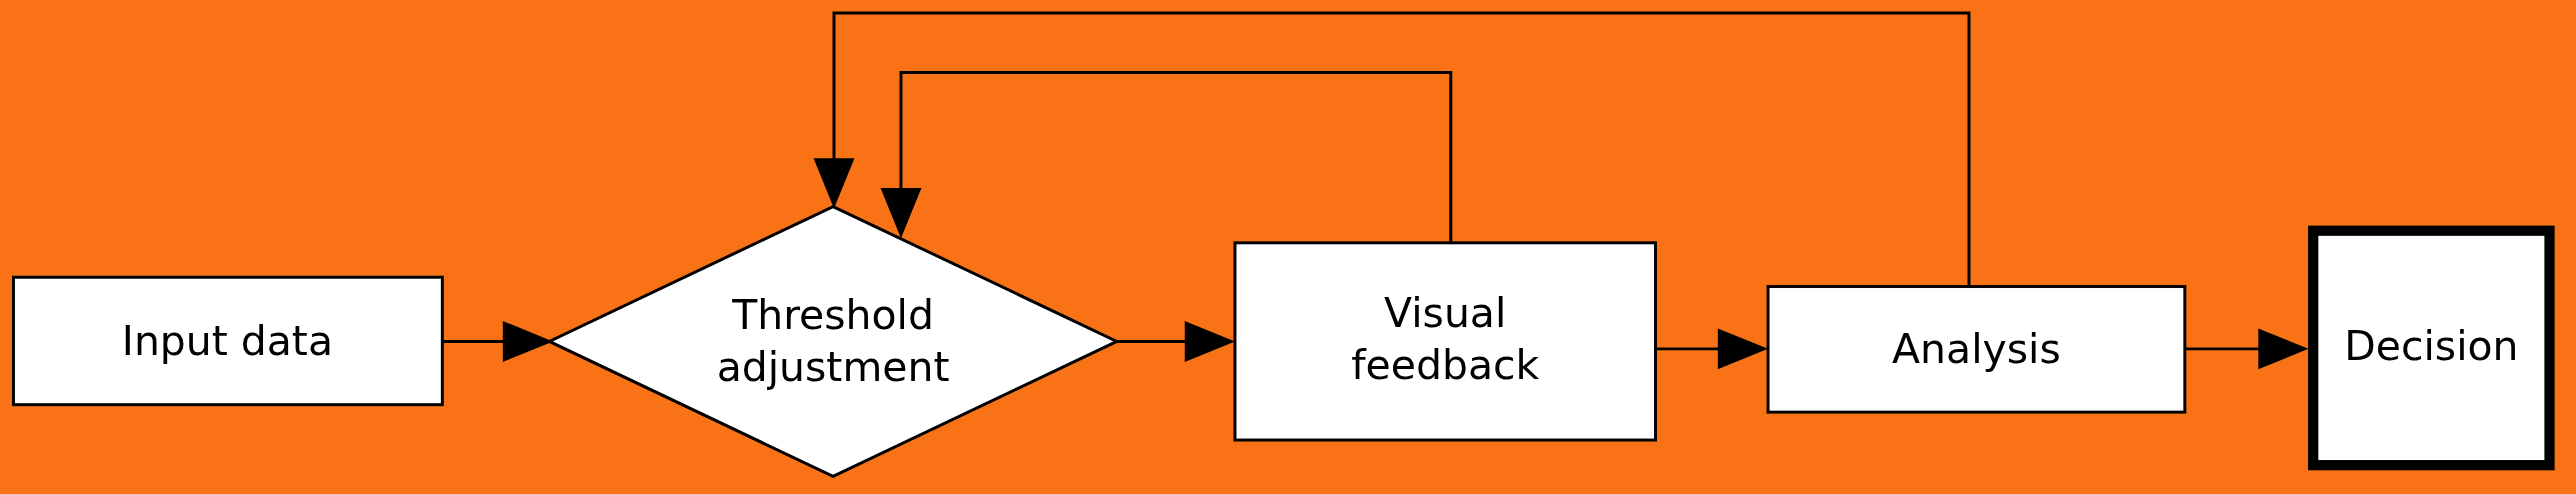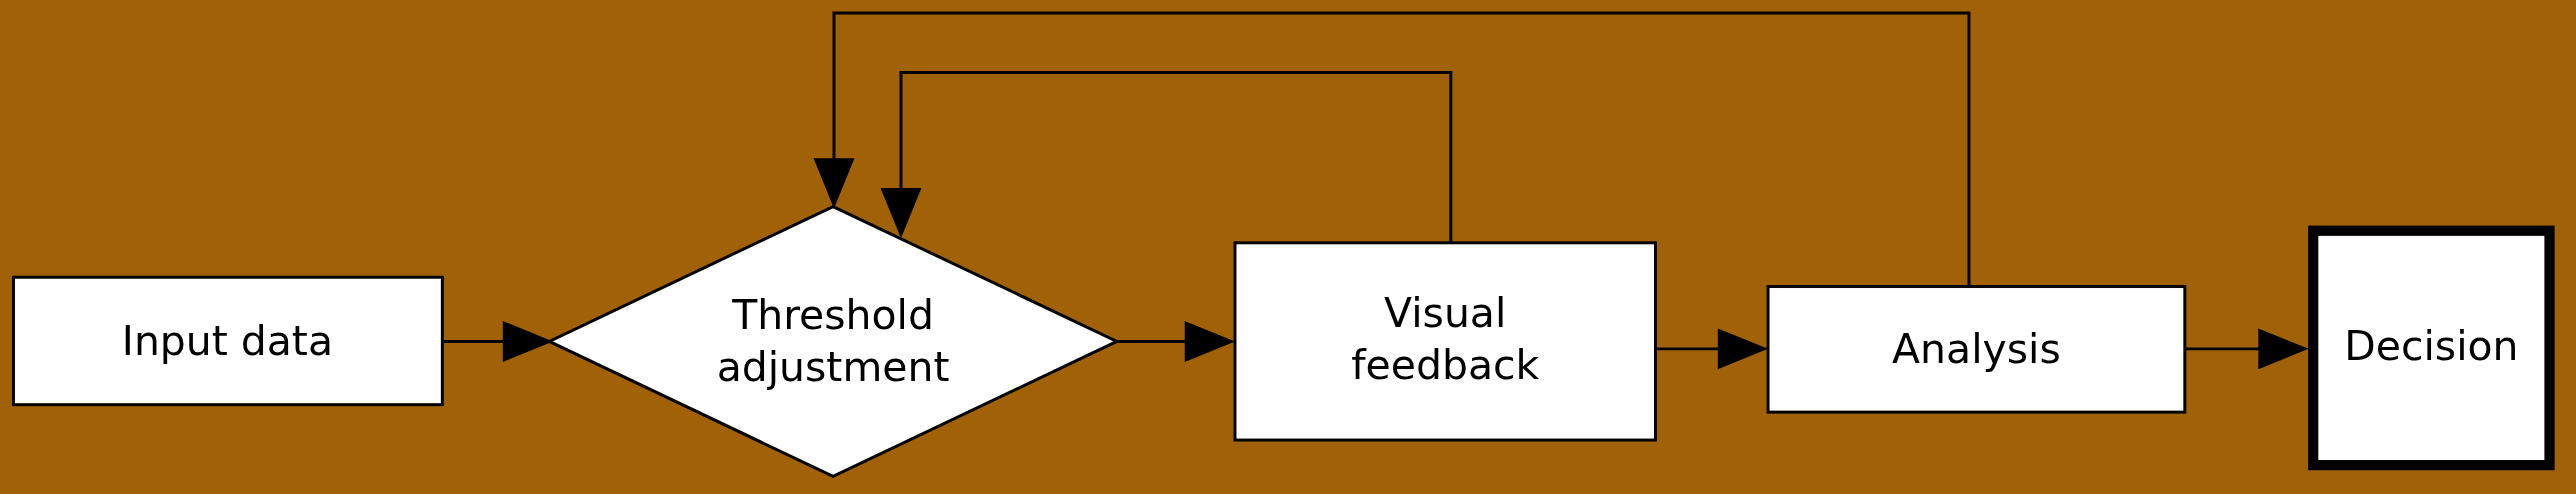--- a/index.html
+++ b/index.html
@@ -5,21 +5,21 @@
 <style>
   html, body {
     margin: 0;
     padding: 0;
     background: #ffffff;
   }
   #canvas-wrap {
     position: relative;
     width: 2576px;
     height: 494px;
-    background: #a16207;
+    background: #f97316;
     overflow: hidden;
   }
   svg#flow {
     position: absolute;
     left: 0;
     top: 0;
     width: 2576px;
     height: 494px;
     display: block;
   }

